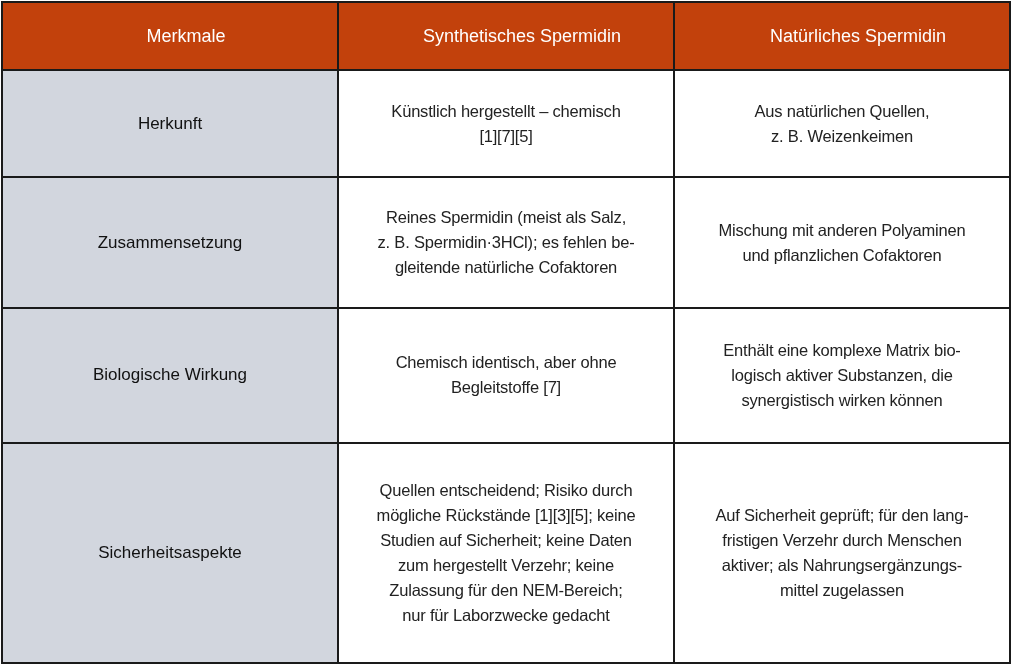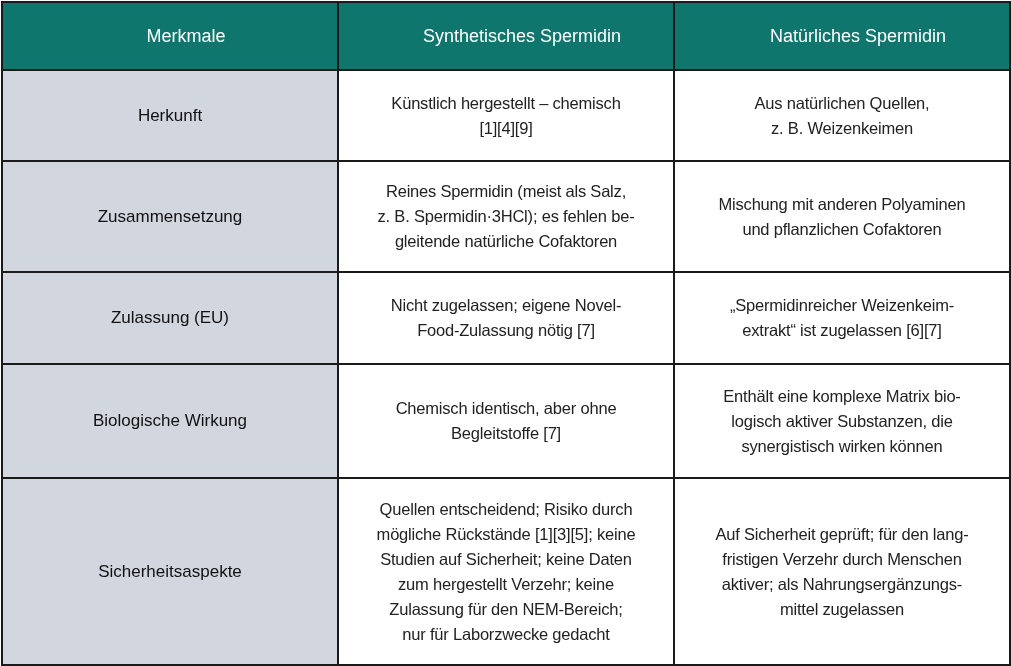--- a/index.html
+++ b/index.html
@@ -10,21 +10,21 @@
     border-collapse: collapse; table-layout: fixed;
     font-family: "Liberation Sans", "DejaVu Sans", sans-serif;
   }
   .tbl td, .tbl th {
     border: 2px solid #1a1a1a;
     text-align: center; vertical-align: middle;
     padding: 0 8px;
     box-sizing: border-box;
   }
   .tbl th {
-    background: #0f766e; color: #ffffff;
+    background: #c2410c; color: #ffffff;
     font-weight: normal; font-size: 18px; height: 68px; padding-left: 40px;
   }
   .tbl td.feature {
     background: #d2d6de; color: #111111;
     font-weight: normal; font-size: 17px;
   }
   .tbl td.val {
     background: #ffffff; color: #222222;
     font-size: 16.5px; line-height: 25px;
     font-family: "Liberation Sans Narrow", "Liberation Sans", sans-serif;
@@ -47,48 +47,37 @@
       <th>Merkmale</th>
       <th>Synthetisches Spermidin</th>
       <th>Natürliches Spermidin</th>
     </tr>
   </thead>
   <tbody>
     <tr style="height:91px">
       <td class="feature">Herkunft</td>
       <td class="val">
         <span class="line">Künstlich hergestellt – chemisch</span>
-        <span class="line">[1][4][9]</span>
+        <span class="line">[1][7][5]</span>
       </td>
       <td class="val">
         <span class="line">Aus natürlichen Quellen,</span>
         <span class="line">z. B. Weizenkeimen</span>
       </td>
     </tr>
     <tr style="height:111px">
       <td class="feature">Zusammensetzung</td>
       <td class="val">
         <span class="line">Reines Spermidin (meist als Salz,</span>
         <span class="line">z. B. Spermidin·3HCl); es fehlen be-</span>
         <span class="line">gleitende natürliche Cofaktoren</span>
       </td>
       <td class="val">
         <span class="line">Mischung mit anderen Polyaminen</span>
         <span class="line">und pflanzlichen Cofaktoren</span>
-      </td>
-    </tr>
-    <tr style="height:92px">
-      <td class="feature">Zulassung (EU)</td>
-      <td class="val">
-        <span class="line">Nicht zugelassen; eigene Novel-</span>
-        <span class="line">Food-Zulassung nötig [7]</span>
-      </td>
-      <td class="val">
-        <span class="line">„Spermidinreicher Weizenkeim-</span>
-        <span class="line">extrakt“ ist zugelassen [6][7]</span>
       </td>
     </tr>
     <tr style="height:114px">
       <td class="feature">Biologische Wirkung</td>
       <td class="val">
         <span class="line">Chemisch identisch, aber ohne</span>
         <span class="line">Begleitstoffe [7]</span>
       </td>
       <td class="val">
         <span class="line">Enthält eine komplexe Matrix bio-</span>

